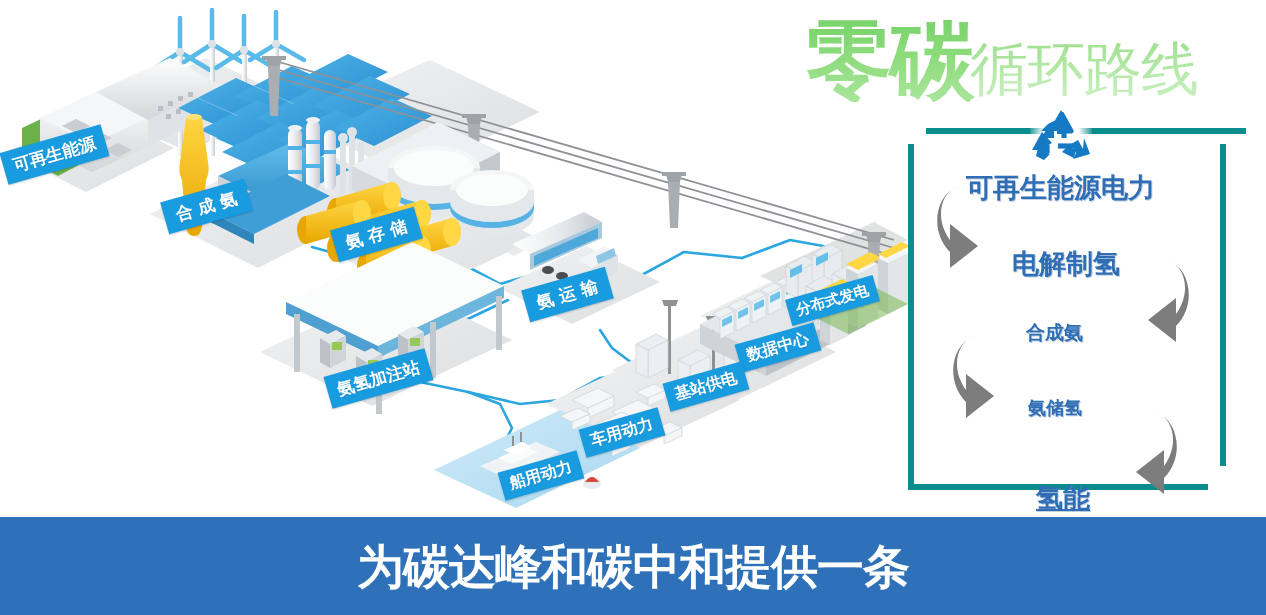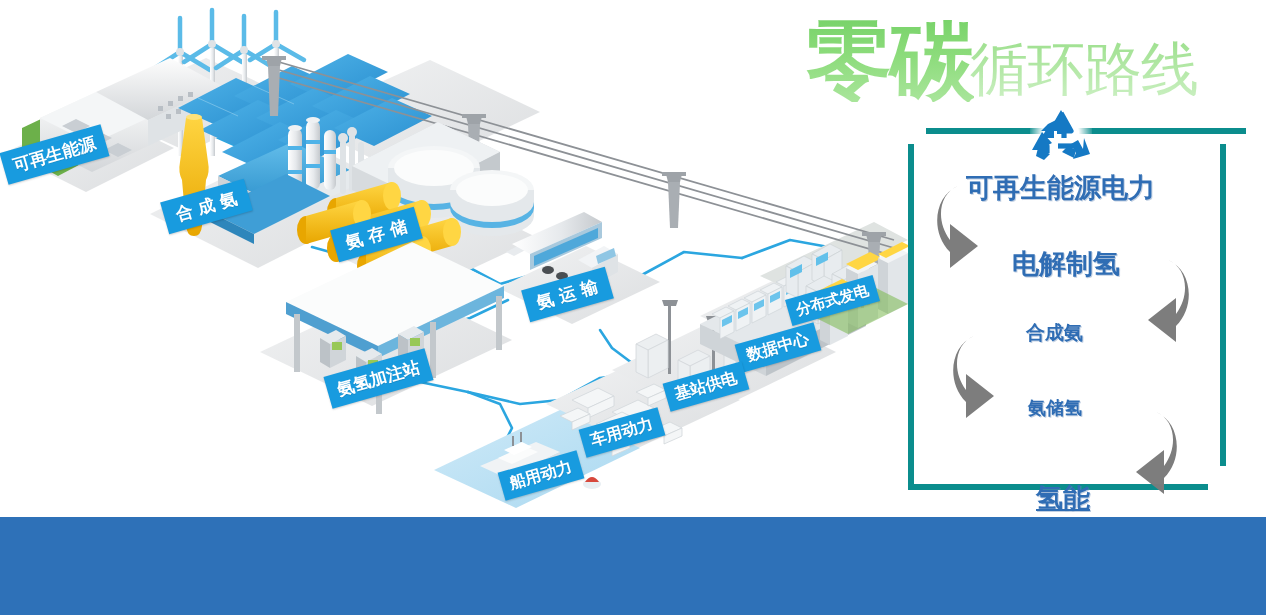--- a/index.html
+++ b/index.html
@@ -702,16 +702,17 @@
       <div class="cyc-text" style="left:58px;  top:12px;  font-size:27px;">可再生能源电力</div>
       <div class="cyc-text" style="left:104px; top:88px;  font-size:27px;">电解制氢</div>
       <div class="cyc-text" style="left:118px; top:162px; font-size:19px;">合成氨</div>
       <div class="cyc-text" style="left:120px; top:238px; font-size:18px;">氨储氢</div>
       <div class="cyc-text" style="left:128px; top:322px; font-size:27px;text-decoration:underline;">氢能</div>
     </div>
   </div>
 
   <div class="banner">
     <div class="banner-inner">
+      <span class="banner-a">为碳达峰和碳中和提供一条</span>
     </div>
   </div>
 
 </div>
 
 </body></html>

